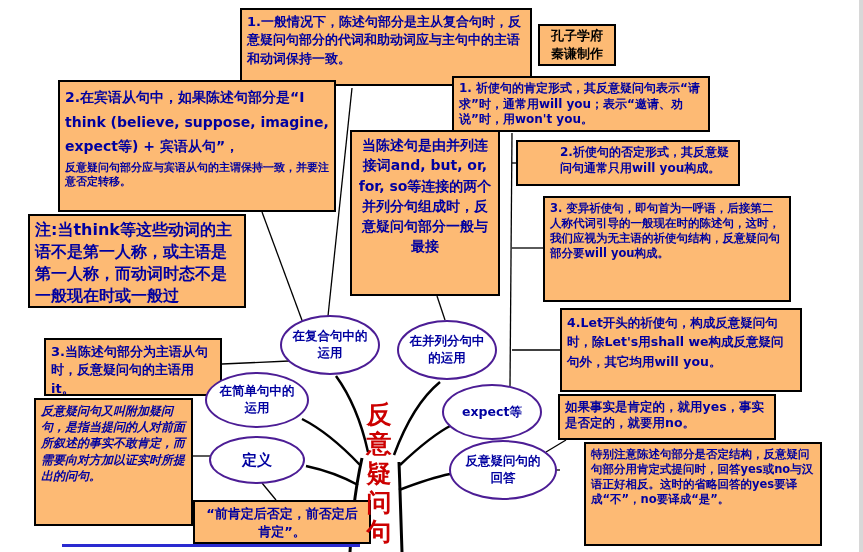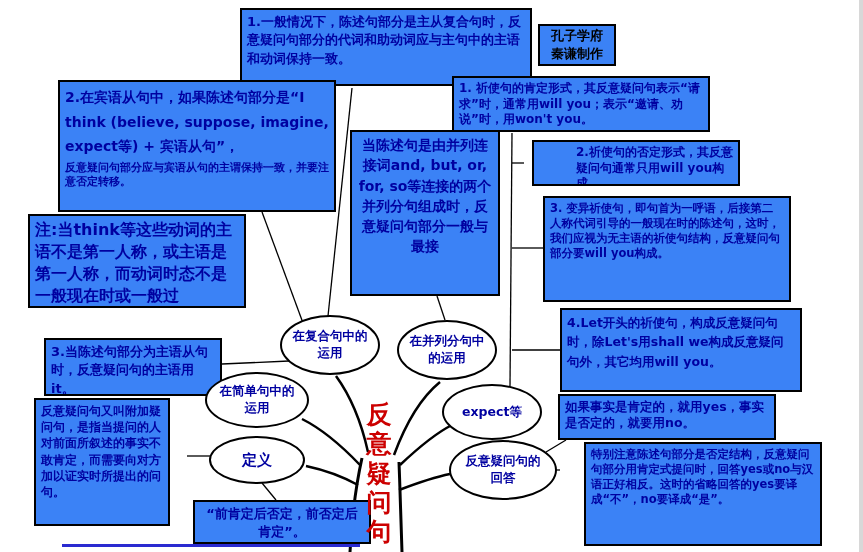--- a/index.html
+++ b/index.html
@@ -3,26 +3,26 @@
 <meta charset="utf-8">
 <style>
   html,body{margin:0;padding:0;background:#e8e8e8;}
   .canvas{
     position:relative;width:863px;height:552px;background:#ffffff;
     font-family:"DejaVu Sans","Liberation Sans",sans-serif;
     overflow:hidden;margin:0 auto;
   }
   .links{position:absolute;left:0;top:0;width:863px;height:552px;pointer-events:none;}
   .box{
-    position:absolute;border:2px solid #000;background:#3b82f6;
+    position:absolute;border:2px solid #000;background:#fdba74;
     color:#0000a0;font-weight:bold;box-sizing:border-box;
     padding:3px 5px;line-height:1.3;overflow:hidden;
   }
   .ellipse{
-    position:absolute;border:2px solid #000000;border-radius:50%;background:#fff;
+    position:absolute;border:2px solid #4c1d95;border-radius:50%;background:#fff;
     color:#0000a0;font-weight:bold;box-sizing:border-box;
     display:flex;align-items:center;justify-content:center;text-align:center;
     padding:4px 10px;overflow:hidden;
   }
   .credit{color:#000;text-align:center;display:flex;flex-direction:column;justify-content:center;}
   .fs115{font-size:11.5px;line-height:1.3;}
   .fs12{font-size:12px;}
   .fs125{font-size:12.5px;}
   .fs13{font-size:13px;line-height:1.42;}
   .fs14{font-size:14px;}
@@ -79,33 +79,33 @@
     <span>秦谦制作</span>
   </div>
 
   <div class="box fs12" style="left:452px;top:76px;width:258px;height:56px;">1. 祈使句的肯定形式，其反意疑问句表示“请求”时，通常用will you；表示“邀请、劝说”时，用won't you。</div>
 
   <div class="box" style="left:58px;top:80px;width:278px;height:132px;">
     <span class="lead">2.在宾语从句中，如果陈述句部分是“I think (believe, suppose, imagine, expect等) + 宾语从句”，</span>
     <span class="rest">反意疑问句部分应与宾语从句的主谓保持一致，并要注意否定转移。</span>
   </div>
 
-  <div class="box fs12" style="left:532px;top:140px;width:208px;height:46px;padding-left:42px;">2.祈使句的否定形式，其反意疑问句通常只用will you构成。</div>
+  <div class="box fs12" style="left:516px;top:140px;width:224px;height:46px;padding-left:42px;">2.祈使句的否定形式，其反意疑问句通常只用will you构成。</div>
 
   <div class="box fs14 center" style="left:350px;top:130px;width:150px;height:166px;line-height:1.45;">当陈述句是由并列连接词and, but, or, for, so等连接的两个并列分句组成时，反意疑问句部分一般与最接</div>
 
   <div class="box fs115" style="left:543px;top:196px;width:248px;height:106px;">3. 变异祈使句，即句首为一呼语，后接第二人称代词引导的一般现在时的陈述句，这时，我们应视为无主语的祈使句结构，反意疑问句部分要will you构成。</div>
 
   <div class="box fs16" style="left:28px;top:214px;width:218px;height:94px;">注:当think等这些动词的主语不是第一人称，或主语是第一人称，而动词时态不是一般现在时或一般过</div>
 
   <div class="box fs125" style="left:560px;top:308px;width:242px;height:84px;line-height:1.55;">4.Let开头的祈使句，构成反意疑问句时，除Let's用shall we构成反意疑问句外，其它均用will you。</div>
 
   <div class="box fs13" style="left:44px;top:338px;width:178px;height:58px;">3.当陈述句部分为主语从句时，反意疑问句的主语用it。</div>
 
-  <div class="box fs12" style="left:34px;top:398px;width:136px;height:128px;line-height:1.35;">反意疑问句又叫附加疑问句，是指当提问的人对前面所叙述的事实不敢肯定，而需要向对方加以证实时所提出的问句。</div>
+  <div class="box fs12" style="left:34px;top:398px;width:159px;height:128px;line-height:1.35;font-style:italic;">反意疑问句又叫附加疑问句，是指当提问的人对前面所叙述的事实不敢肯定，而需要向对方加以证实时所提出的问句。</div>
 
   <div class="box fs125" style="left:558px;top:394px;width:218px;height:46px;">如果事实是肯定的，就用yes，事实是否定的，就要用no。</div>
 
   <div class="box fs115" style="left:584px;top:442px;width:238px;height:104px;">特别注意陈述句部分是否定结构，反意疑问句部分用肯定式提问时，回答yes或no与汉语正好相反。这时的省略回答的yes要译成“不”，no要译成“是”。</div>
 
   <div class="box fs13 center" style="left:193px;top:500px;width:178px;height:44px;">“前肯定后否定，前否定后肯定”。</div>
 
   <div class="ellipse fs125" style="left:280px;top:315px;width:100px;height:60px;">在复合句中的运用</div>
 
   <div class="ellipse fs125" style="left:397px;top:320px;width:100px;height:60px;">在并列分句中的运用</div>

